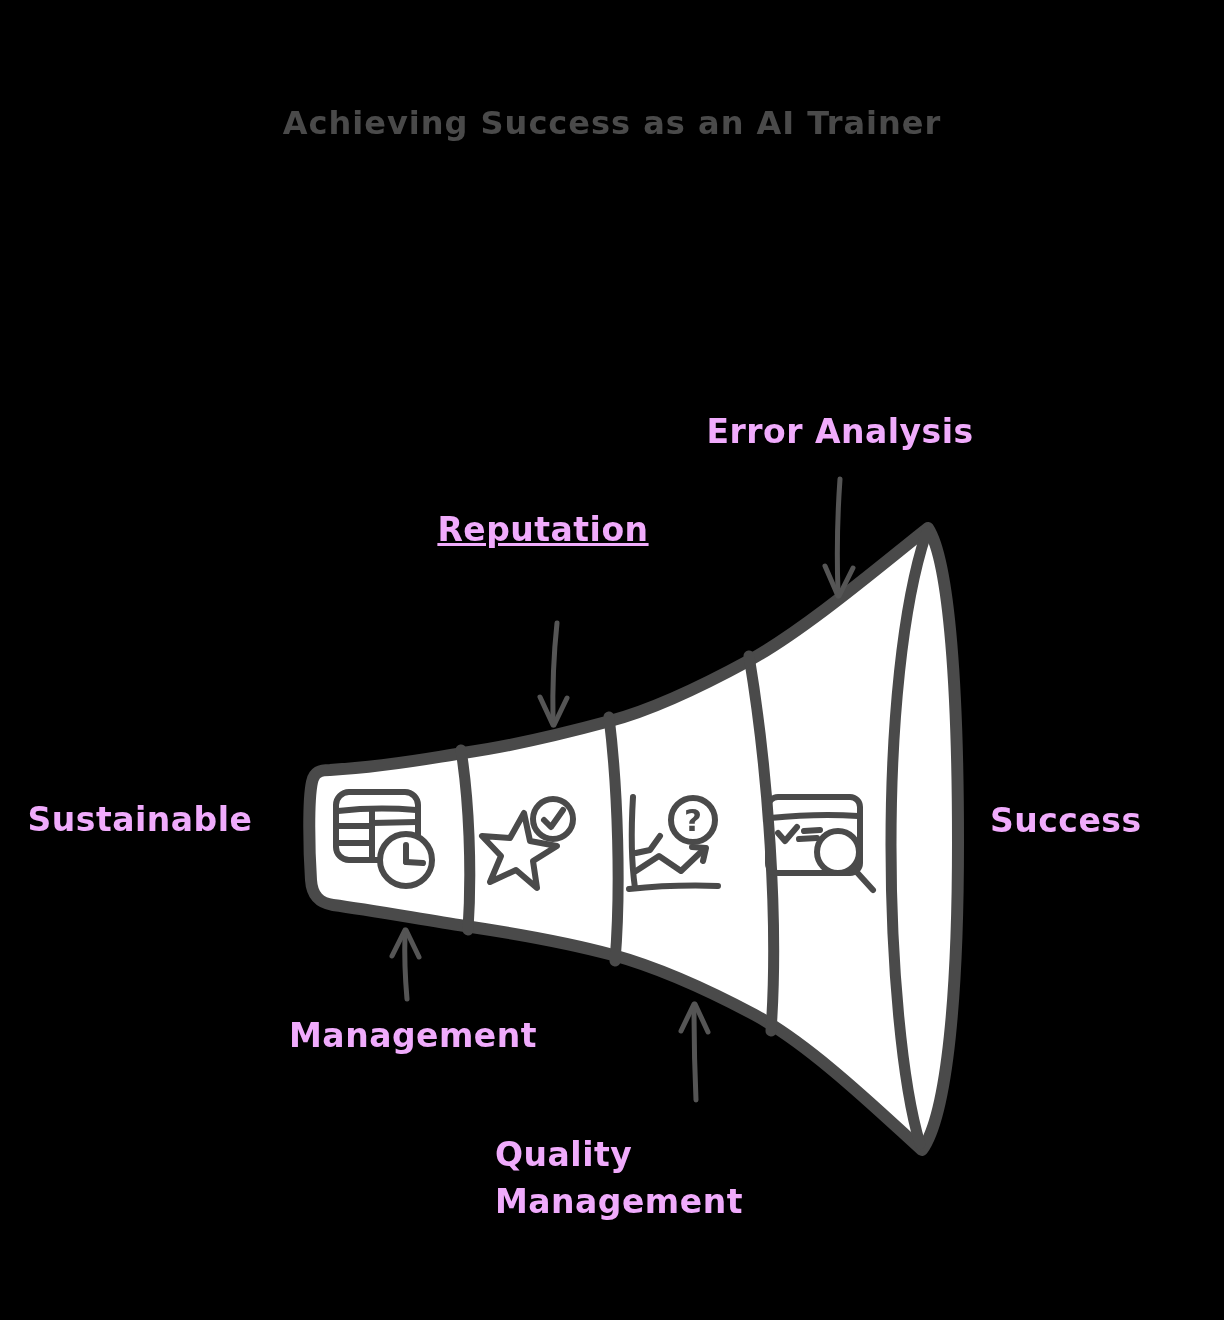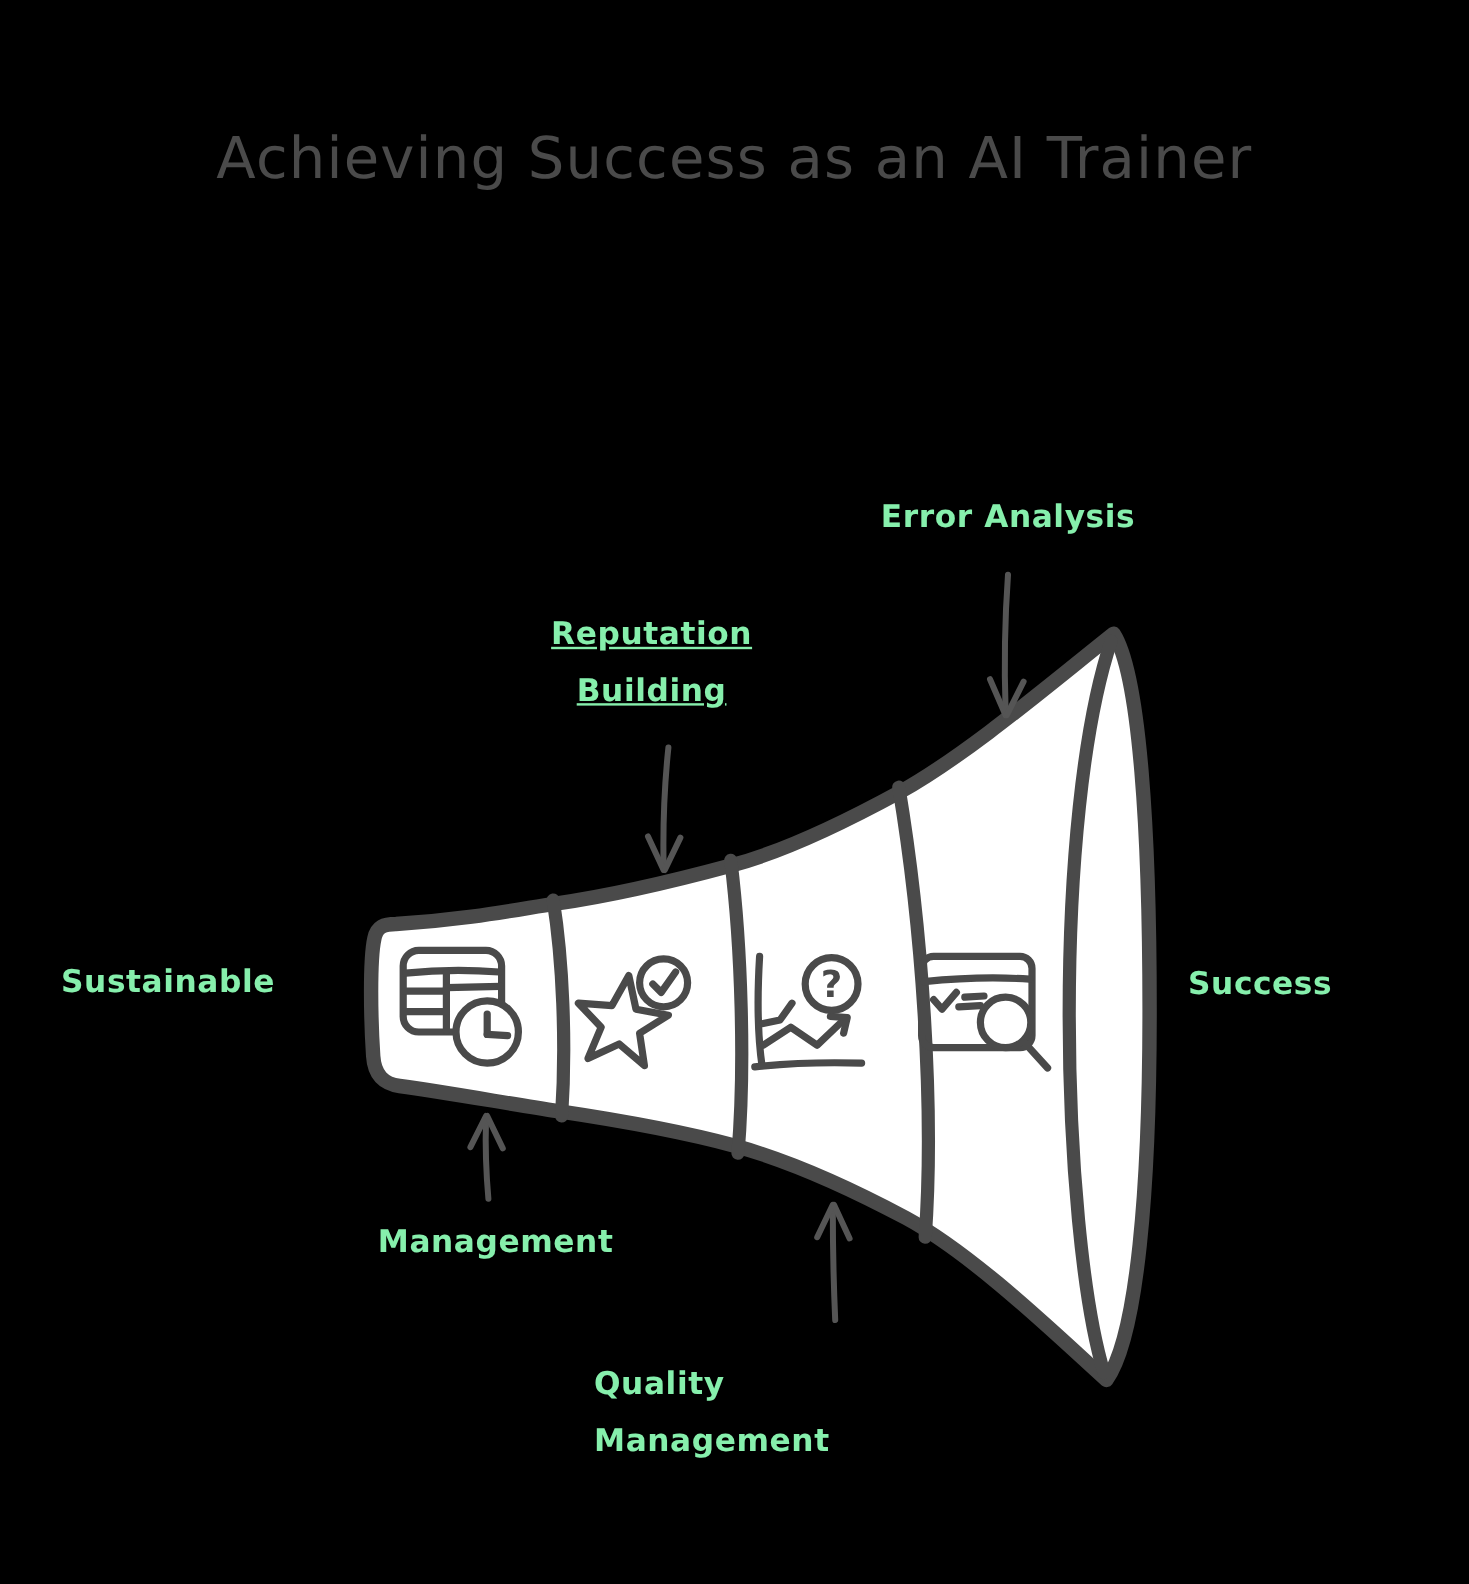--- a/index.html
+++ b/index.html
@@ -4,26 +4,26 @@
 <style>
   html,body { margin:0; padding:0; background:#000; }
   .canvas {
     position:relative; width:1224px; height:1320px;
     background:#000000; overflow:hidden;
     font-family:"DejaVu Sans", sans-serif;
   }
   .stage-svg { position:absolute; left:0; top:0; }
   .title {
     position:absolute; top:104px; left:0; width:1224px;
-    text-align:center; font-size:48px; font-weight:normal;
+    text-align:center; font-size:32px; font-weight:bold;
     color:#4a4a4a; letter-spacing:1px; white-space:nowrap;
   }
   .label {
-    position:absolute; color:#86efac; font-weight:bold;
-    font-size:26px; line-height:47px; letter-spacing:0.5px;
+    position:absolute; color:#f0abfc; font-weight:bold;
+    font-size:33px; line-height:47px; letter-spacing:0.5px;
   }
   .label span { display:block; }
   .lbl-error        { left:640px; top:408px;  width:400px; text-align:center; }
   .lbl-reputation   { left:343px; top:506px;  width:400px; text-align:center;text-decoration:underline; }
   .lbl-sustainable  { left:0px;   top:796px;  width:280px; text-align:center;  }
   .lbl-feedback     { left:990px; top:797px;  width:234px; text-align:left;   }
   .lbl-time         { left:213px; top:1012px; width:400px; text-align:center; }
   .lbl-quality      { left:495px; top:1131px; width:400px; }
 </style>
 </head>
@@ -124,21 +124,20 @@
   </svg>
 
   <div class="title">Achieving Success as an AI Trainer</div>
 
   <div class="label lbl-error">
     <span>Error Analysis</span>
   </div>
 
   <div class="label lbl-reputation">
     <span>Reputation</span>
-    <span>Building</span>
   </div>
 
   <div class="label lbl-sustainable">
     <span>Sustainable</span>
   </div>
 
   <div class="label lbl-feedback">
     <span>Success</span>
   </div>
 

